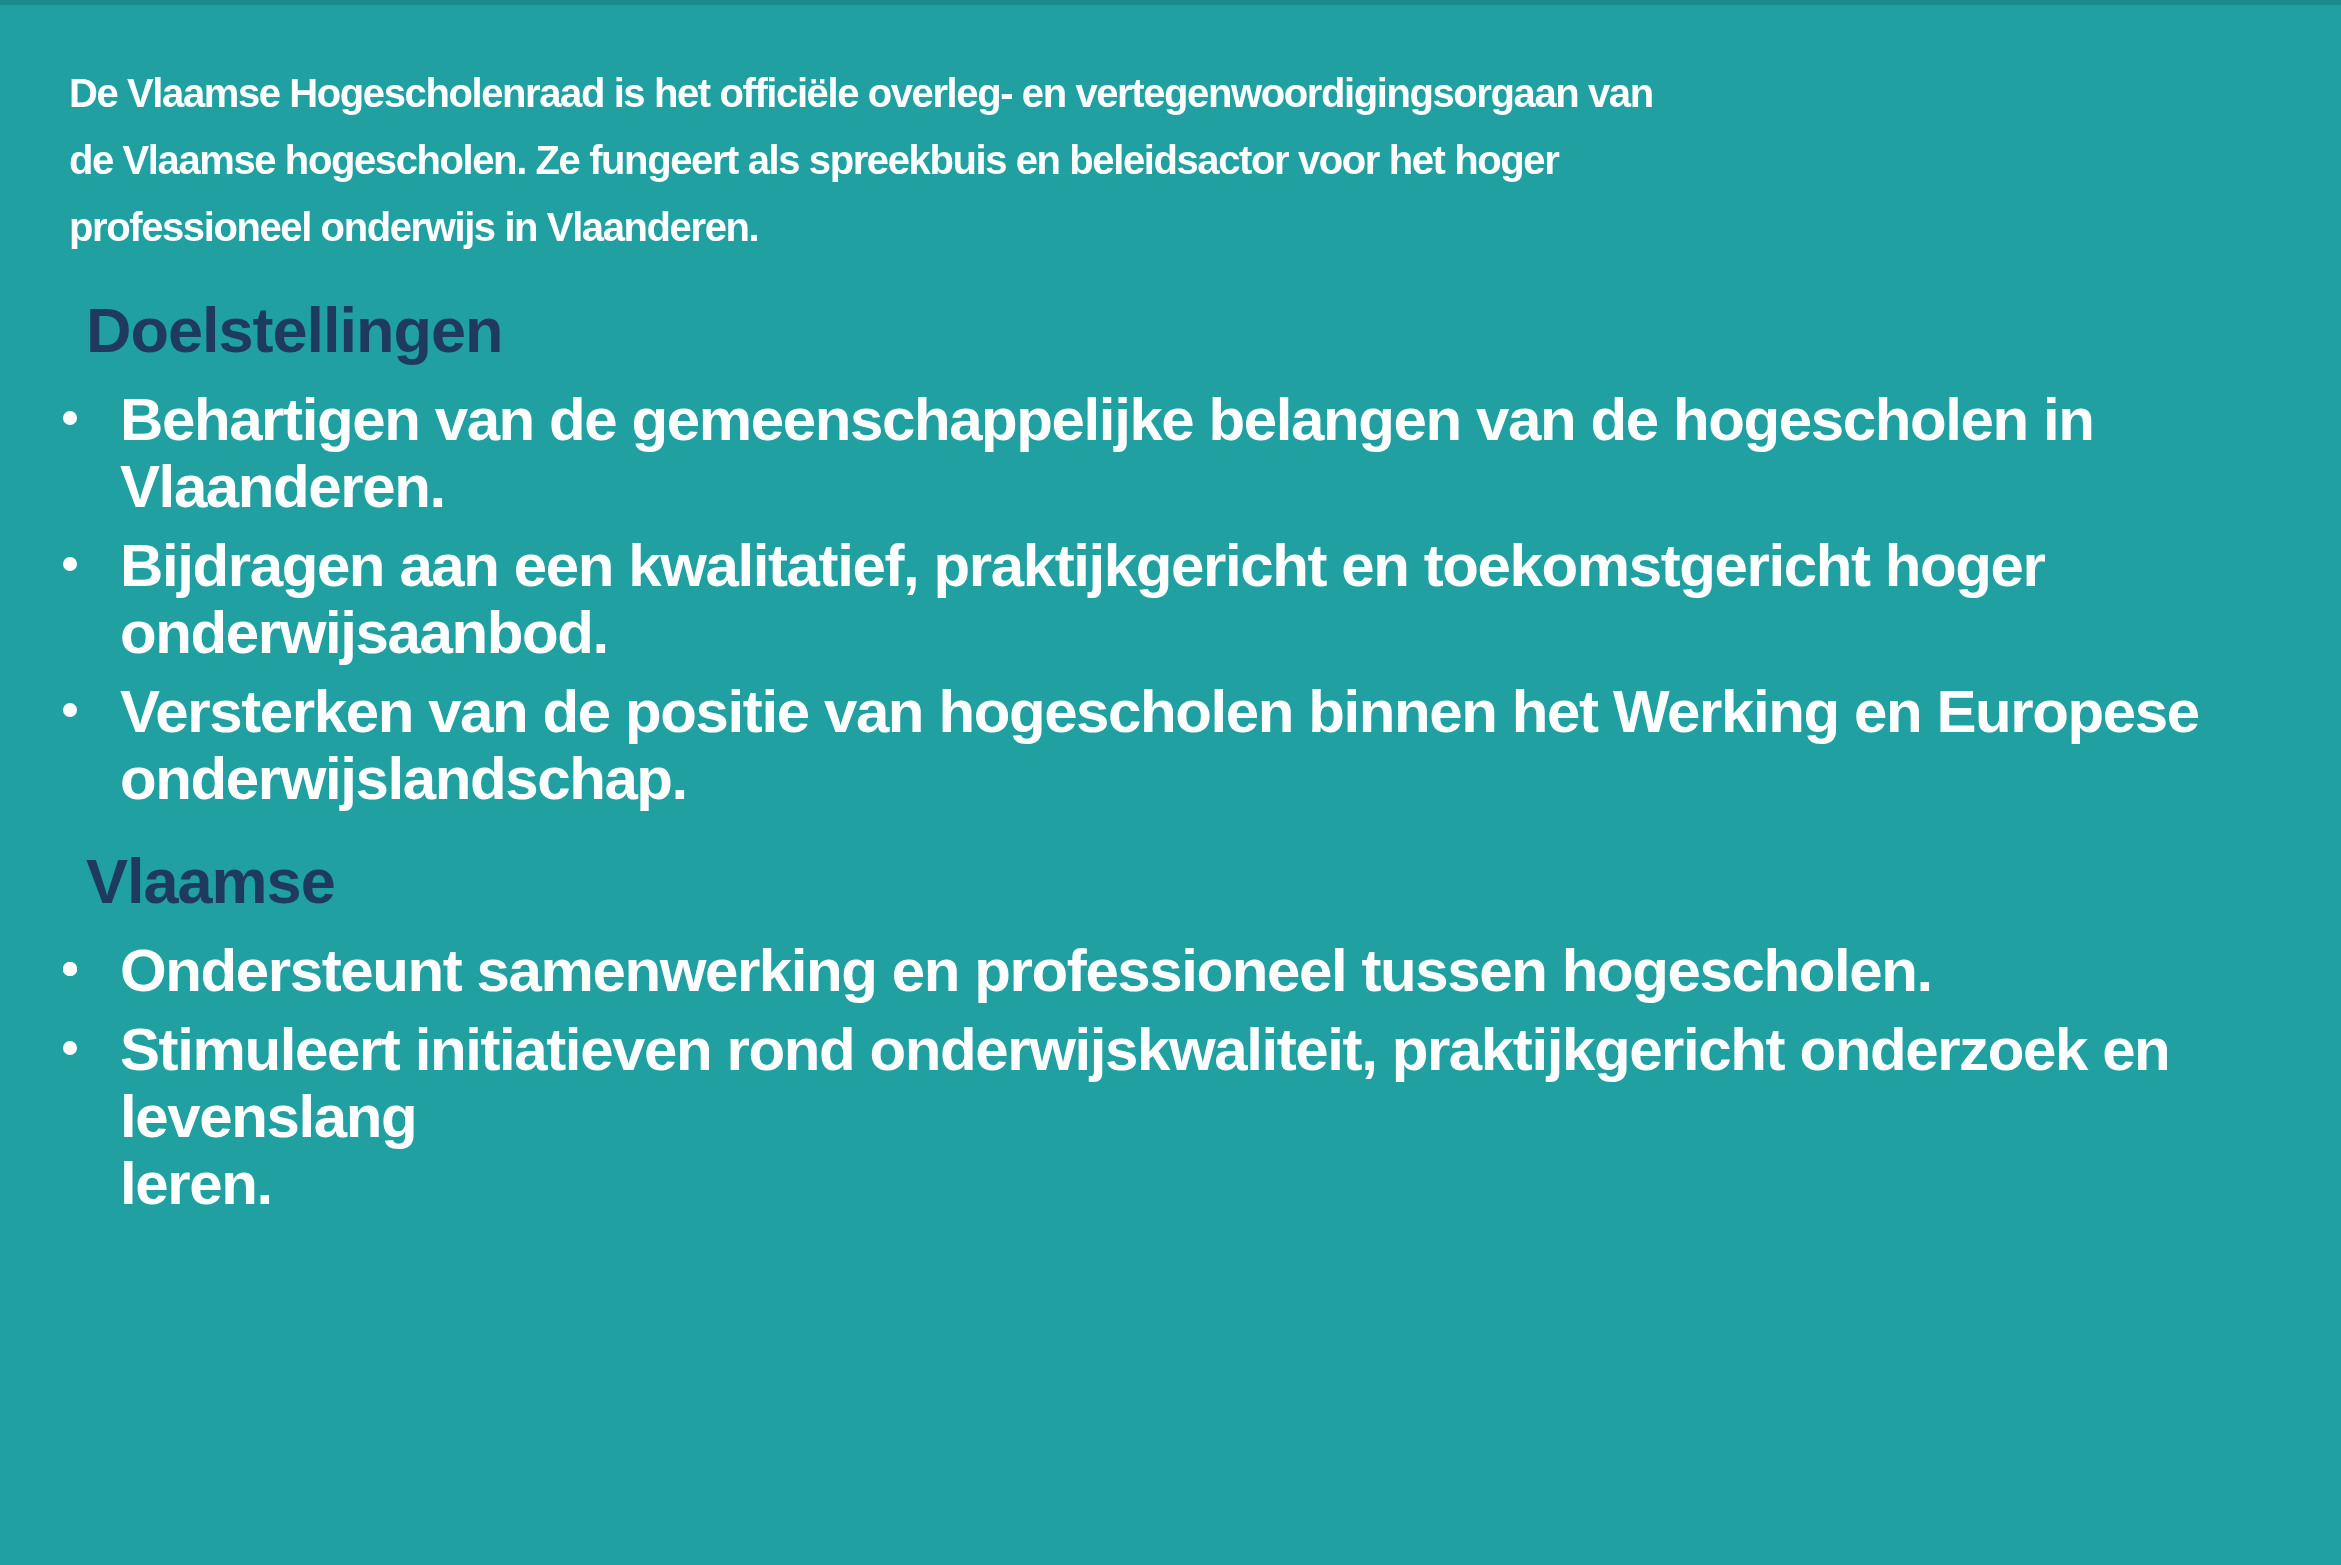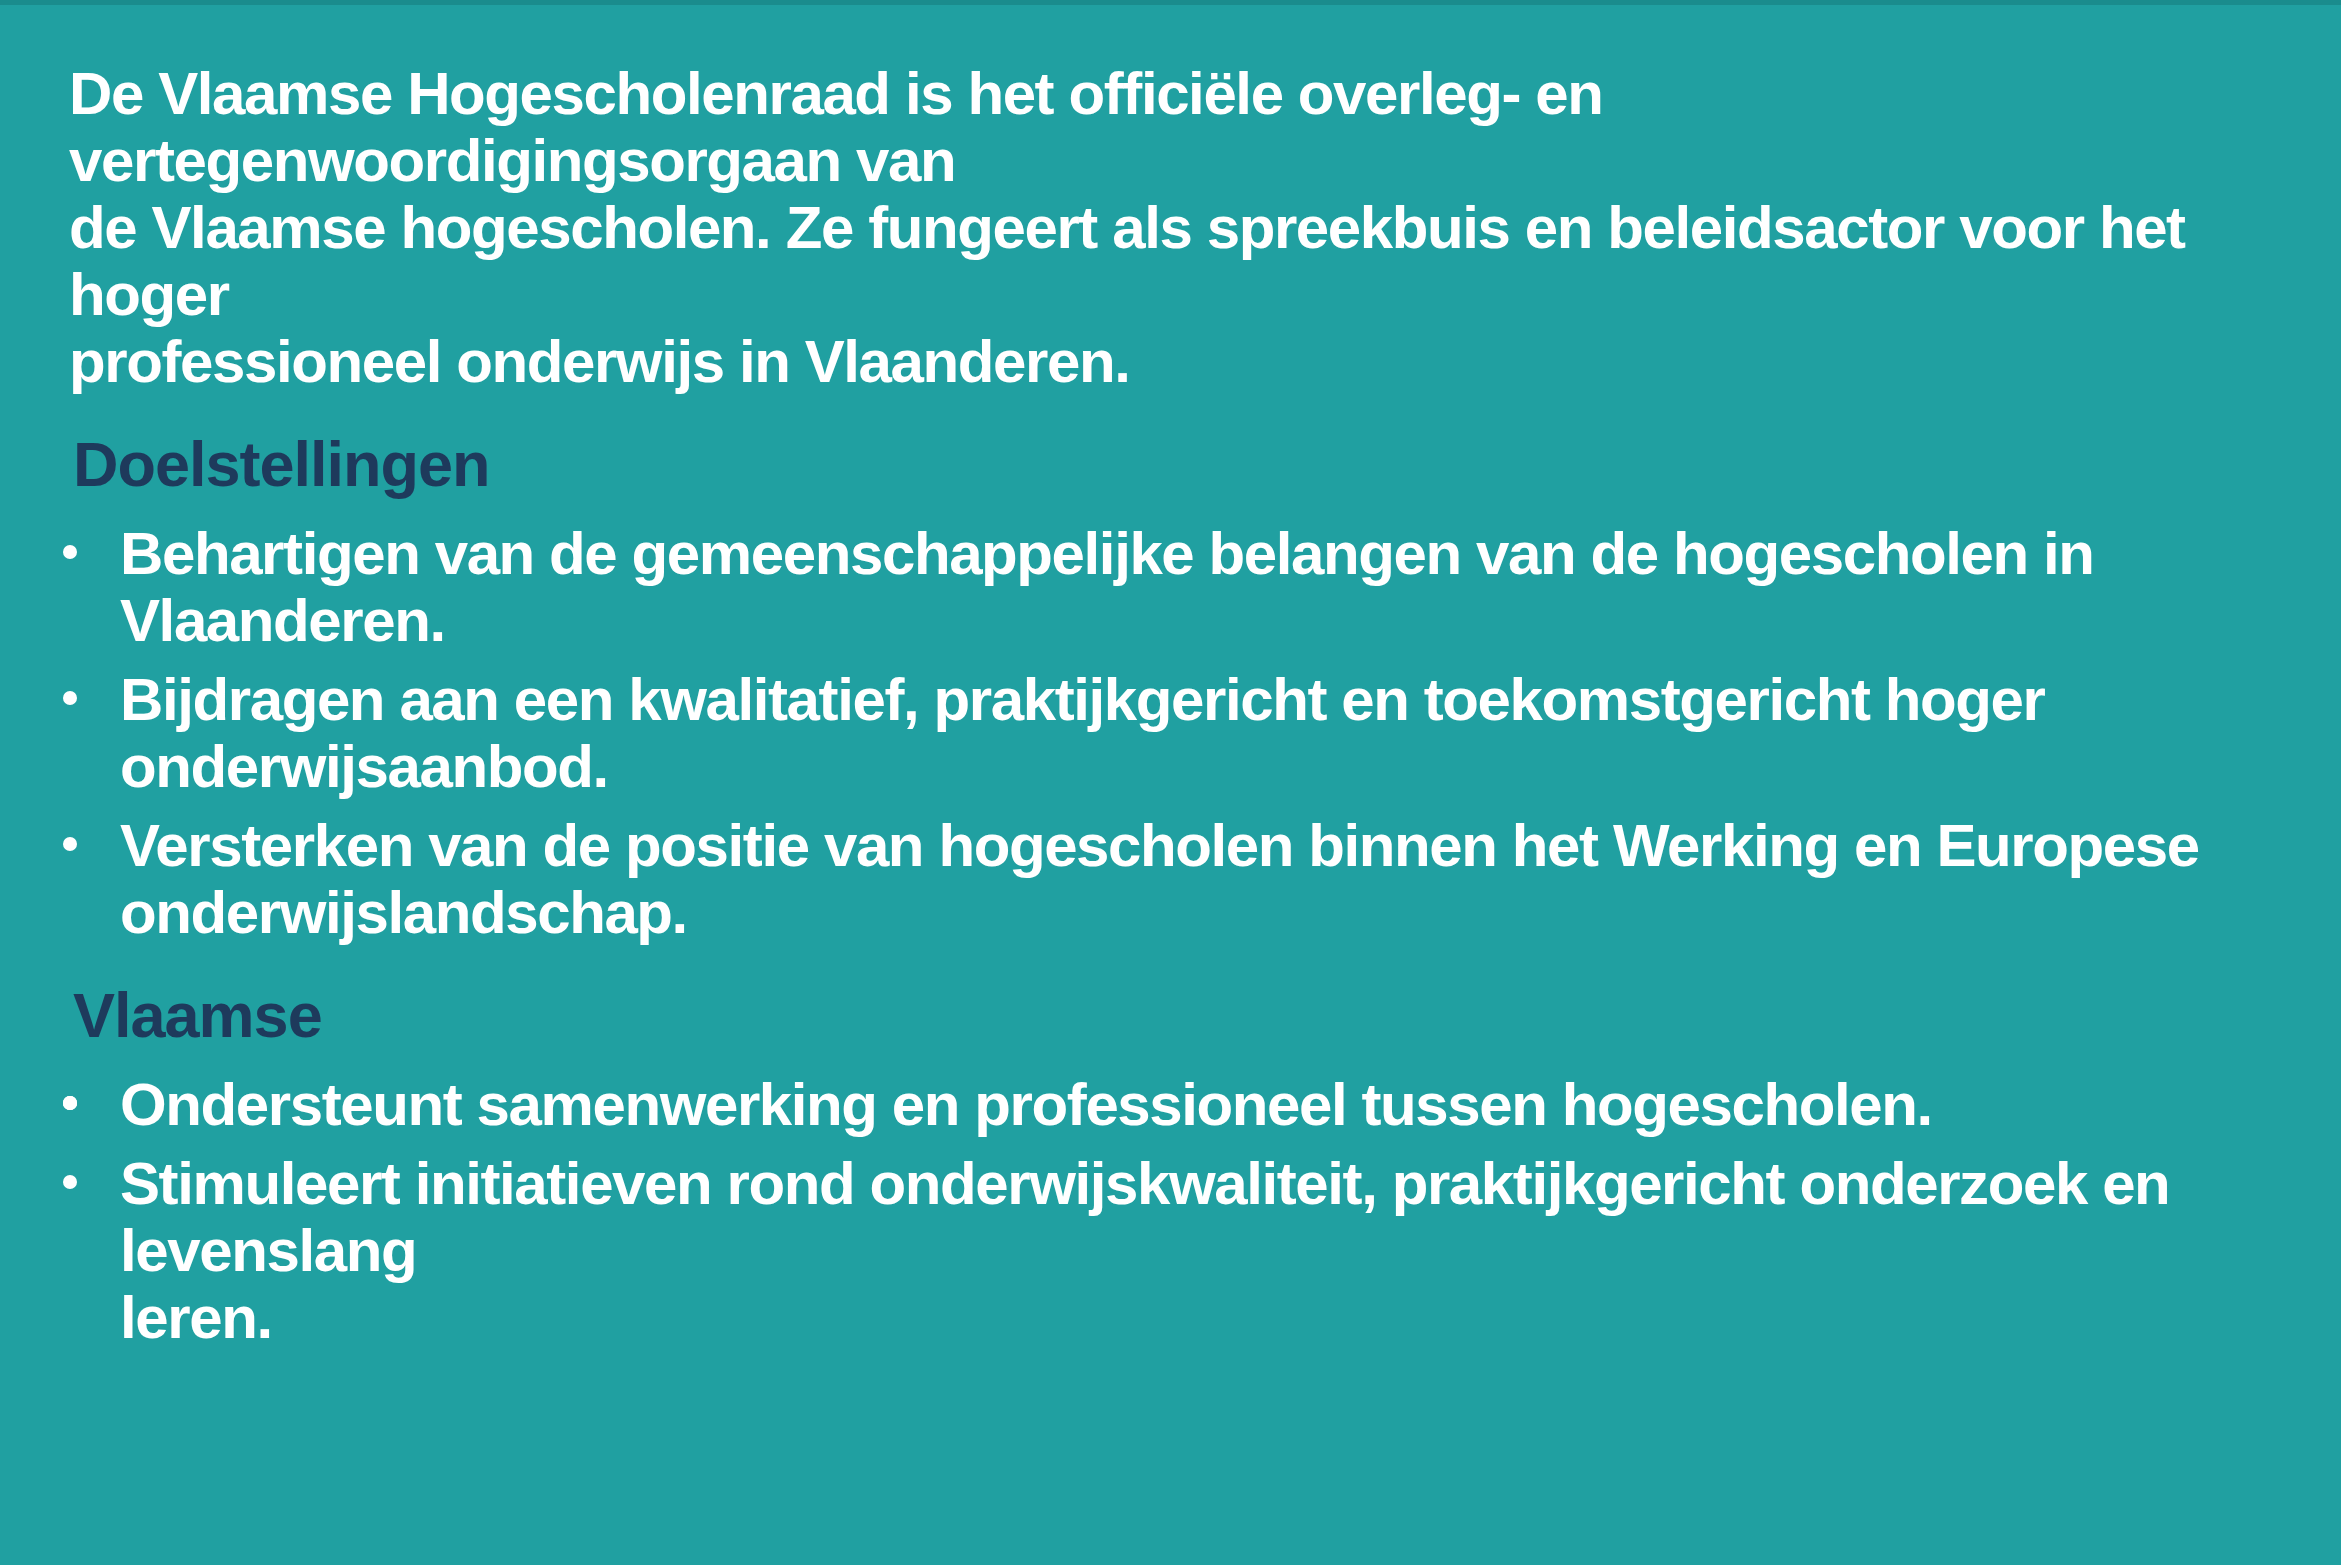--- a/index.html
+++ b/index.html
@@ -15,28 +15,28 @@
     background: #1a8c8d;
   }
   .slide {
     box-sizing: border-box;
     width: 2341px;
     padding: 55px 54px 40px 69px;
   }
   .intro {
     margin: 0;
     color: #ffffff;
-    font-size: 60px;
+    font-size: 40px;
     font-weight: 700;
     line-height: 67px;
     letter-spacing: -1.4px;
     white-space: pre-line;
   }
   h2.section-heading {
-    margin: 36px 0 22px 4px;
+    margin: 36px 0 22px 17px;
     color: #1e3a5c;
     font-size: 63px;
     font-weight: 700;
     line-height: 67px;
     letter-spacing: -1px;
   }
   ul.bullet-list {
     margin: 0;
     padding: 0;
     list-style: none;

